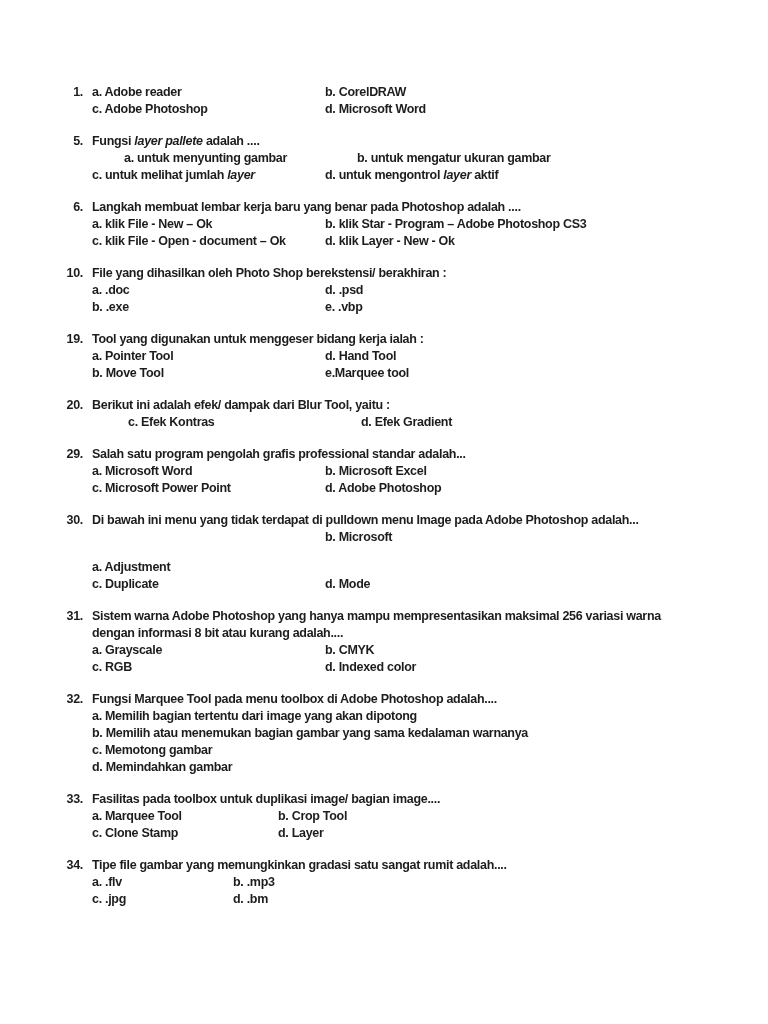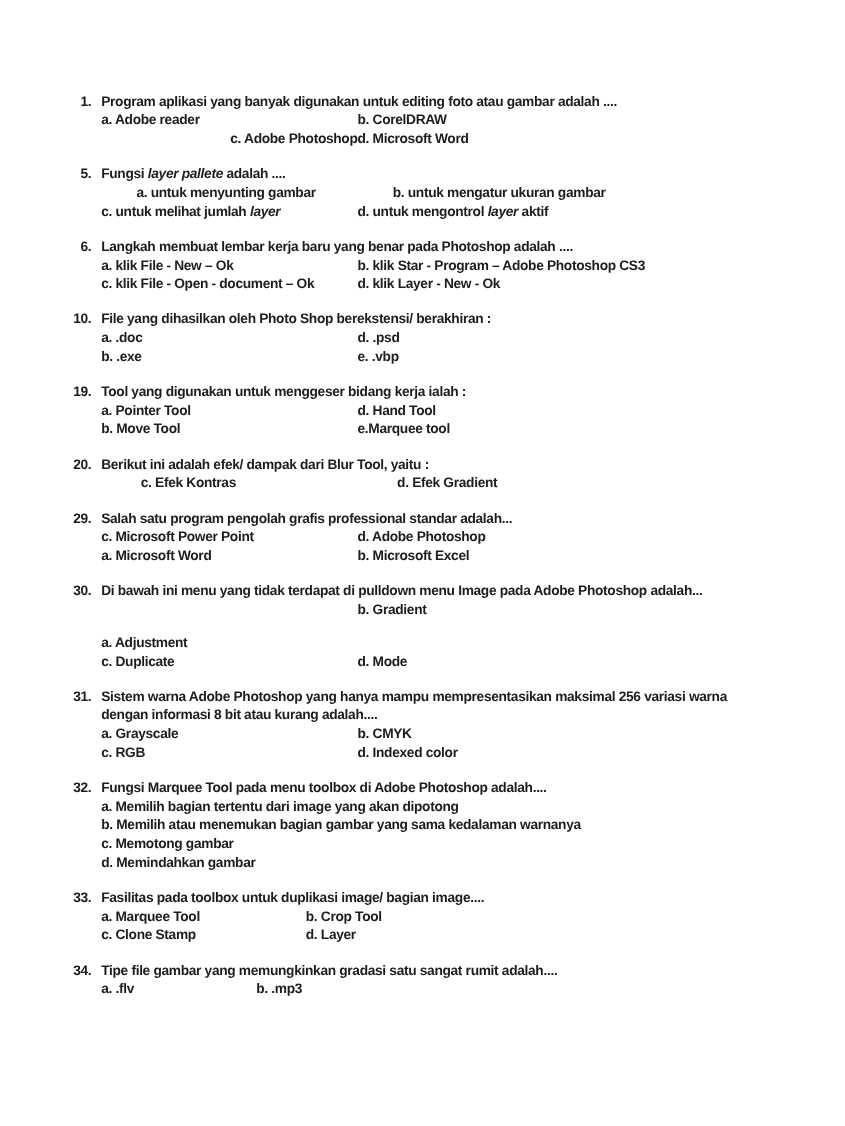--- a/index.html
+++ b/index.html
@@ -53,27 +53,26 @@
     margin-top: 24px;
   }
 </style>
 </head>
 <body>
 
 <div class="sheet">
     <div class="question">
       <div class="qnum">1.</div>
       <div class="qbody">
-        <div class="qline"><span>Program aplikasi yang banyak digunakan untuk editing foto atau gambar adalah ....</span></div>
         <div class="orow">
           <div class="ocell" style="width: 233px;"><span>a. Adobe reader</span></div>
           <div class="ocell"><span>b. CorelDRAW</span></div>
         </div>
         <div class="orow">
-          <div class="ocell" style="width: 233px; text-align: right;"><span>c. Adobe Photoshop</span></div>
+          <div class="ocell" style="width: 233px;"><span>c. Adobe Photoshop</span></div>
           <div class="ocell"><span>d. Microsoft Word</span></div>
         </div>
       </div>
     </div>
     <div class="question">
       <div class="qnum">5.</div>
       <div class="qbody">
         <div class="qline"><span>Fungsi </span><span class="it">layer pallete</span><span> adalah ....</span></div>
         <div class="orow">
           <div class="ocell" style="width: 233px; margin-left: 32px;"><span>a. untuk menyunting gambar</span></div>
@@ -135,36 +134,36 @@
           <div class="ocell" style="width: 233px; margin-left: 36px;"><span>c. Efek Kontras</span></div>
           <div class="ocell"><span>d. Efek Gradient</span></div>
         </div>
       </div>
     </div>
     <div class="question">
       <div class="qnum">29.</div>
       <div class="qbody">
         <div class="qline"><span>Salah satu program pengolah grafis professional standar adalah...</span></div>
         <div class="orow">
+          <div class="ocell" style="width: 233px;"><span>a. Microsoft Word</span></div>
+          <div class="ocell"><span>b. Microsoft Excel</span></div>
+        </div>
+        <div class="orow">
           <div class="ocell" style="width: 233px;"><span>c. Microsoft Power Point</span></div>
           <div class="ocell"><span>d. Adobe Photoshop</span></div>
         </div>
-        <div class="orow">
-          <div class="ocell" style="width: 233px;"><span>a. Microsoft Word</span></div>
-          <div class="ocell"><span>b. Microsoft Excel</span></div>
-        </div>
       </div>
     </div>
     <div class="question">
       <div class="qnum">30.</div>
       <div class="qbody">
         <div class="qline"><span>Di bawah ini menu yang tidak terdapat di pulldown menu Image pada Adobe Photoshop adalah...</span></div>
         <div class="orow">
           <div class="ocell" style="width: 233px; margin-top: 30px;"><span>a. Adjustment</span></div>
-          <div class="ocell"><span>b. Gradient</span></div>
+          <div class="ocell"><span>b. Microsoft</span></div>
         </div>
         <div class="orow">
           <div class="ocell" style="width: 233px;"><span>c. Duplicate</span></div>
           <div class="ocell"><span>d. Mode</span></div>
         </div>
       </div>
     </div>
     <div class="question">
       <div class="qnum">31.</div>
       <div class="qbody">
@@ -212,16 +211,20 @@
         </div>
       </div>
     </div>
     <div class="question">
       <div class="qnum">34.</div>
       <div class="qbody">
         <div class="qline"><span>Tipe file gambar yang memungkinkan gradasi satu sangat rumit adalah....</span></div>
         <div class="orow">
           <div class="ocell" style="width: 141px;"><span>a. .flv</span></div>
           <div class="ocell"><span>b. .mp3</span></div>
+        </div>
+        <div class="orow">
+          <div class="ocell" style="width: 141px;"><span>c. .jpg</span></div>
+          <div class="ocell"><span>d. .bm</span></div>
         </div>
       </div>
     </div>
   </div>
 
 </body></html>

